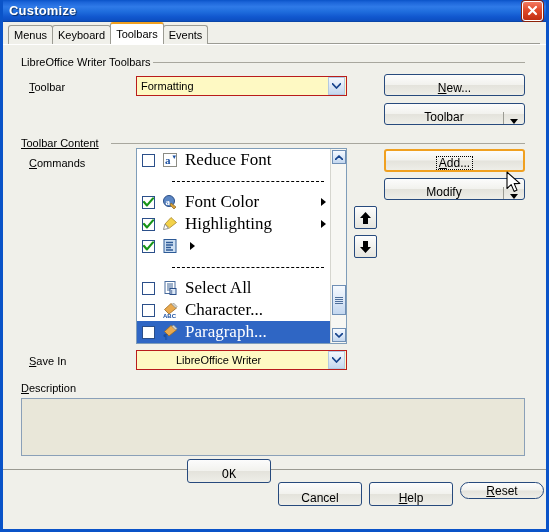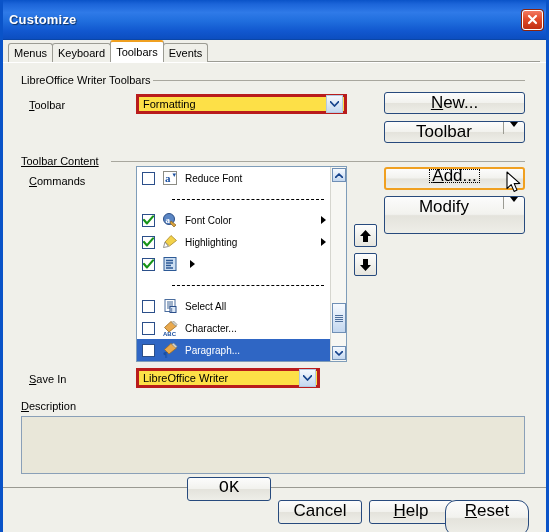--- a/index.html
+++ b/index.html
@@ -22,21 +22,21 @@
     left: 0; top: 0;
     width: 549px;
     height: 532px;
     box-sizing: border-box;
     border: 3px solid #0a53c8;
     border-top: none;
     background: #f0f0ea;
   }
 
   .titlebar {
-    height: 40px;
+    height: 22px;
     background: linear-gradient(to bottom,
         #0a53c8 0%, #1b64d8 10%, #2f7ae8 32%, #1f6ddd 55%, #1157cf 80%, #0c4ec0 100%);
     border-bottom: 1px solid #0a46a8;
     display: flex;
     align-items: center;
     padding: 0 3px 0 6px;
     box-sizing: border-box;
   }
   .title-text {
     color: #ffffff;
@@ -132,22 +132,22 @@
     font-size: 11px;
     white-space: nowrap;
   }
   .u { text-decoration: underline; }
 
   
   .combo {
     position: absolute;
     box-sizing: border-box;
     height: 20px;
-    background: #fde047;
-    border: 3px solid #b91c1c;
+    background: #fef9c3;
+    border: 1px solid #b91c1c;
     display: flex;
     align-items: center;
     cursor: pointer;
   }
   .combo .val {
     flex: 1;
     padding-left: 4px;
     font-size: 11px;
     color: #000;
     white-space: nowrap;
@@ -165,23 +165,23 @@
     justify-content: center;
   }
 
   
   .btn {
     position: absolute;
     box-sizing: border-box;
     background: linear-gradient(to bottom, #fcfcfc 0%, #f2f2ee 48%, #e4e3dc 52%, #eeeee8 100%);
     border: 1px solid #274a7d;
     border-radius: 3px;
-    font-size: 17px;
-    display: flex;
-    align-items: flex-start;
+    font-size: 12px;
+    display: flex;
+    align-items: flex-end;
     justify-content: center;
     cursor: pointer;
     white-space: nowrap;
   }
   .btn.focused {
     border: 2px solid #f0a020;
   }
   .btn .focus-rect {
     border: 1px dotted #000;
     padding: 0 2px;
@@ -246,23 +246,24 @@
   .row .ico {
     width: 16px;
     height: 16px;
     flex: none;
     margin-right: 7px;
     display: flex;
     align-items: center;
     justify-content: center;
   }
   .row .txt {
-    font-size: 10px;
+    font-size: 17px;
     white-space: nowrap;
     flex: 1;
+    font-family: Liberation Serif, serif;
   }
   .row .submenu {
     width: 14px;
     flex: none;
     display: flex;
     align-items: center;
     justify-content: center;
   }
   .sep-row {
     height: 20px;
@@ -577,34 +578,34 @@
     <div class="movebtn" style="left:351px; top:190px;">
       <svg width="13" height="14" viewBox="0 0 13 14">
         <path d="M6.5,13 L12,7 L9,7 L9,1 L4,1 L4,7 L1,7 Z" fill="#000000"></path>
       </svg>
     </div>
 
     <div class="btn focused" style="left:381px; top:104px; width:141px; height:23px;">
       <span class="focus-rect"><span class="u">A</span>dd...</span>
     </div>
 
-    <div class="btn split" style="left:381px; top:133px; width:141px; height:38px;">
+    <div class="btn split" style="left:381px; top:133px; width:141px; height:22px;">
       <span class="lbl">Modify</span>
       <span class="divider"></span>
       <span class="caret">
         <svg width="8" height="5" viewBox="0 0 8 5">
           <path d="M0,0 L8,0 L4,5 Z" fill="#000000"></path>
         </svg>
       </span>
     </div>
 
     <div class="fld-label" style="left:26px; top:310px;">
       <span class="u">S</span><span>ave In</span>
     </div>
-    <div class="combo" style="left:133px; top:305px; width:184px;">
+    <div class="combo" style="left:133px; top:305px; width:211px;padding-left:35px;">
       <div class="val">LibreOffice Writer</div>
       <div class="arrow">
         <svg width="9" height="6" viewBox="0 0 9 6">
           <path d="M0.5,0.8 L4.5,5 L8.5,0.8" stroke="#16438c" stroke-width="1.8" fill="none" stroke-linecap="round" stroke-linejoin="round"></path>
         </svg>
       </div>
     </div>
 
     <div class="fld-label" style="left:18px; top:337px;">
       <span class="u">D</span><span>escription</span>
@@ -617,21 +618,21 @@
 
     <div class="btn" style="left:184px; top:414px; width:84px; height:24px;font-family:Liberation Mono, monospace;">
       <span>OK</span>
     </div>
     <div class="btn" style="left:275px; top:437px; width:84px; height:24px;">
       <span>Cancel</span>
     </div>
     <div class="btn" style="left:366px; top:437px; width:84px; height:24px;">
       <span><span class="u">H</span>elp</span>
     </div>
-    <div class="btn" style="left:442px; top:437px; width:84px; height:36px;border-radius:11px;">
+    <div class="btn" style="left:457px; top:437px; width:84px; height:17px;border-radius:11px;">
       <span><span class="u">R</span>eset</span>
     </div>
 
   </div>
 
   <div class="cursor" style="left:503px; top:171px;">
     <svg width="17" height="24" viewBox="0 0 17 24">
       <path d="M1,1 L1,17.5 L5.2,13.6 L8.1,20.4 L11,19.1 L8.2,12.6 L13.8,12.4 Z" fill="#ffffff" stroke="#000000" stroke-width="1.1" stroke-linejoin="round"></path>
     </svg>
   </div>

